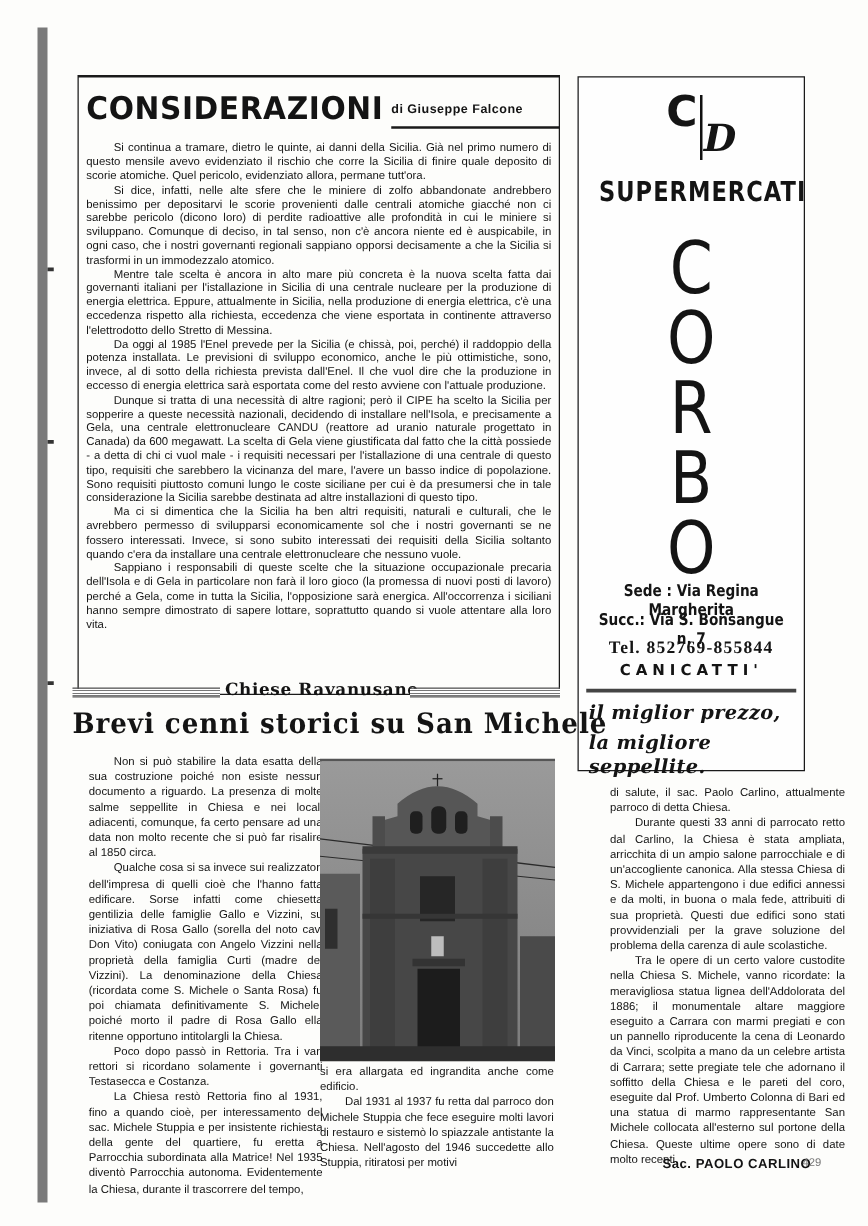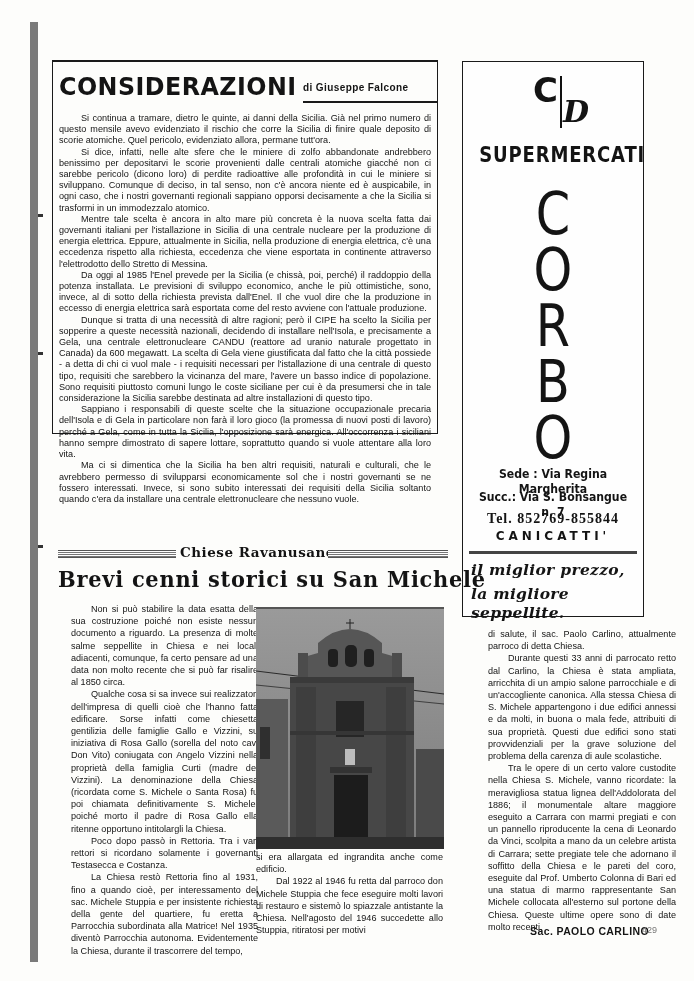--- a/index.html
+++ b/index.html
@@ -2,21 +2,21 @@
 <html><head>
 <meta charset="utf-8">
 <style>
   html, body { margin:0; padding:0; }
   body { width:694px; height:981px; background:#fdfdfb; position:relative; overflow:hidden;
          font-family:"Liberation Sans", sans-serif; color:#141414; }
   .spine { position:absolute; left:30px; top:22px; width:8px; height:940px; background:#7a7a7a; }
   .mark { position:absolute; left:38px; width:5px; height:3px; background:#333; }
 
   
-  .cons-box { position:absolute; left:52px; top:60px; width:386px; height:374px; border:1.6px solid #1a1a1a; border-top-width:2.5px; box-sizing:border-box; }
+  .cons-box { position:absolute; left:62px; top:60px; width:386px; height:496px; border:1.6px solid #1a1a1a; border-top-width:2.5px; box-sizing:border-box; }
   .cons-head { position:absolute; left:6px; top:8px; width:372px; height:34px; }
   .cons-title { position:absolute; left:0; top:2px; font-family:"DejaVu Sans", sans-serif; font-weight:bold; font-size:25px; letter-spacing:0.5px; transform:scaleX(0.95); transform-origin:left; }
   .cons-author { position:absolute; left:244px; top:12px; font-weight:bold; font-size:10px; letter-spacing:0.4px; }
   .cons-rule { position:absolute; left:244px; top:31px; width:135px; height:2px; background:#1a1a1a; }
   .cons-body { position:absolute; left:6px; top:51px; width:372px; font-size:9.1px; line-height:11.2px; text-align:justify; font-weight:500; }
   .cons-body p { margin:0; text-indent:22px; }
 
   
   .ad-box { position:absolute; left:462px; top:61px; width:182px; height:556px; border:1.6px solid #1a1a1a; box-sizing:border-box; background:#fefefe; }
   .ad-logo { position:absolute; left:70px; top:10px; width:56px; height:60px; }
@@ -67,22 +67,22 @@
     <div class="cons-title">CONSIDERAZIONI</div>
     <div class="cons-author">di Giuseppe Falcone</div>
     <div class="cons-rule"></div>
   </div>
   <div class="cons-body">
     <p>Si continua a tramare, dietro le quinte, ai danni della Sicilia. Già nel primo numero di questo mensile avevo evidenziato il rischio che corre la Sicilia di finire quale deposito di scorie atomiche. Quel pericolo, evidenziato allora, permane tutt'ora.</p>
     <p>Si dice, infatti, nelle alte sfere che le miniere di zolfo abbandonate andrebbero benissimo per depositarvi le scorie provenienti dalle centrali atomiche giacché non ci sarebbe pericolo (dicono loro) di perdite radioattive alle profondità in cui le miniere si sviluppano. Comunque di deciso, in tal senso, non c'è ancora niente ed è auspicabile, in ogni caso, che i nostri governanti regionali sappiano opporsi decisamente a che la Sicilia si trasformi in un immodezzalo atomico.</p>
     <p>Mentre tale scelta è ancora in alto mare più concreta è la nuova scelta fatta dai governanti italiani per l'istallazione in Sicilia di una centrale nucleare per la produzione di energia elettrica. Eppure, attualmente in Sicilia, nella produzione di energia elettrica, c'è una eccedenza rispetto alla richiesta, eccedenza che viene esportata in continente attraverso l'elettrodotto dello Stretto di Messina.</p>
     <p>Da oggi al 1985 l'Enel prevede per la Sicilia (e chissà, poi, perché) il raddoppio della potenza installata. Le previsioni di sviluppo economico, anche le più ottimistiche, sono, invece, al di sotto della richiesta prevista dall'Enel. Il che vuol dire che la produzione in eccesso di energia elettrica sarà esportata come del resto avviene con l'attuale produzione.</p>
     <p>Dunque si tratta di una necessità di altre ragioni; però il CIPE ha scelto la Sicilia per sopperire a queste necessità nazionali, decidendo di installare nell'Isola, e precisamente a Gela, una centrale elettronucleare CANDU (reattore ad uranio naturale progettato in Canada) da 600 megawatt. La scelta di Gela viene giustificata dal fatto che la città possiede - a detta di chi ci vuol male - i requisiti necessari per l'istallazione di una centrale di questo tipo, requisiti che sarebbero la vicinanza del mare, l'avere un basso indice di popolazione. Sono requisiti piuttosto comuni lungo le coste siciliane per cui è da presumersi che in tale considerazione la Sicilia sarebbe destinata ad altre installazioni di questo tipo.</p>
+    <p>Ma ci si dimentica che la Sicilia ha ben altri requisiti, naturali e culturali, che le avrebbero permesso di svilupparsi economicamente sol che i nostri governanti se ne fossero interessati. Invece, si sono subito interessati dei requisiti della Sicilia soltanto quando c'era da installare una centrale elettronucleare che nessuno vuole.</p>
     <p>Sappiano i responsabili di queste scelte che la situazione occupazionale precaria dell'Isola e di Gela in particolare non farà il loro gioco (la promessa di nuovi posti di lavoro) perché a Gela, come in tutta la Sicilia, l'opposizione sarà energica. All'occorrenza i siciliani hanno sempre dimostrato di sapere lottare, soprattutto quando si vuole attentare alla loro vita.</p>
-    <p>Ma ci si dimentica che la Sicilia ha ben altri requisiti, naturali e culturali, che le avrebbero permesso di svilupparsi economicamente sol che i nostri governanti se ne fossero interessati. Invece, si sono subito interessati dei requisiti della Sicilia soltanto quando c'era da installare una centrale elettronucleare che nessuno vuole.</p>
   </div>
 </div>
 
 <div class="ad-box">
   <div class="ad-logo">
     <span class="c">C</span>
     <span class="bar"></span>
     <span class="d">D</span>
   </div>
   <div class="ad-super">SUPERMERCATI</div>
@@ -146,21 +146,21 @@
     <rect x="34" y="122" width="124" height="4" fill="#363636"></rect>
     <rect x="89" y="140" width="10" height="16" fill="#bdbdbd"></rect>
     <rect x="74" y="158" width="42" height="6" fill="#333"></rect>
     <rect x="78" y="166" width="34" height="74" fill="#1c1c1c"></rect>
     <rect x="0" y="228" width="188" height="12" fill="#2e2e2e"></rect>
   </svg>
 </div>
 
 <div class="col col2">
   <p class="cont">si era allargata ed ingrandita anche come edificio.</p>
-  <p>Dal 1922 al 1946 fu retta dal parroco don Michele Stuppia che fece eseguire molti lavori di restauro e sistemò lo spiazzale antistante la Chiesa. Nell'agosto del 1946 succedette allo Stuppia, ritiratosi per motivi</p>
+  <p>Dal 1931 al 1937 fu retta dal parroco don Michele Stuppia che fece eseguire molti lavori di restauro e sistemò lo spiazzale antistante la Chiesa. Nell'agosto del 1946 succedette allo Stuppia, ritiratosi per motivi</p>
 </div>
 
 <div class="col col3">
   <p class="cont">di salute, il sac. Paolo Carlino, attualmente parroco di detta Chiesa.</p>
   <p>Durante questi 33 anni di parrocato retto dal Carlino, la Chiesa è stata ampliata, arricchita di un ampio salone parrocchiale e di un'accogliente canonica. Alla stessa Chiesa di S. Michele appartengono i due edifici annessi e da molti, in buona o mala fede, attribuiti di sua proprietà. Questi due edifici sono stati provvidenziali per la grave soluzione del problema della carenza di aule scolastiche.</p>
   <p>Tra le opere di un certo valore custodite nella Chiesa S. Michele, vanno ricordate: la meravigliosa statua lignea dell'Addolorata del 1886; il monumentale altare maggiore eseguito a Carrara con marmi pregiati e con un pannello riproducente la cena di Leonardo da Vinci, scolpita a mano da un celebre artista di Carrara; sette pregiate tele che adornano il soffitto della Chiesa e le pareti del coro, eseguite dal Prof. Umberto Colonna di Bari ed una statua di marmo rappresentante San Michele collocata all'esterno sul portone della Chiesa. Queste ultime opere sono di date molto recenti.</p>
 </div>
 
 <div class="sign">Sac. PAOLO CARLINO</div>
 <div class="pgnum">429</div>

